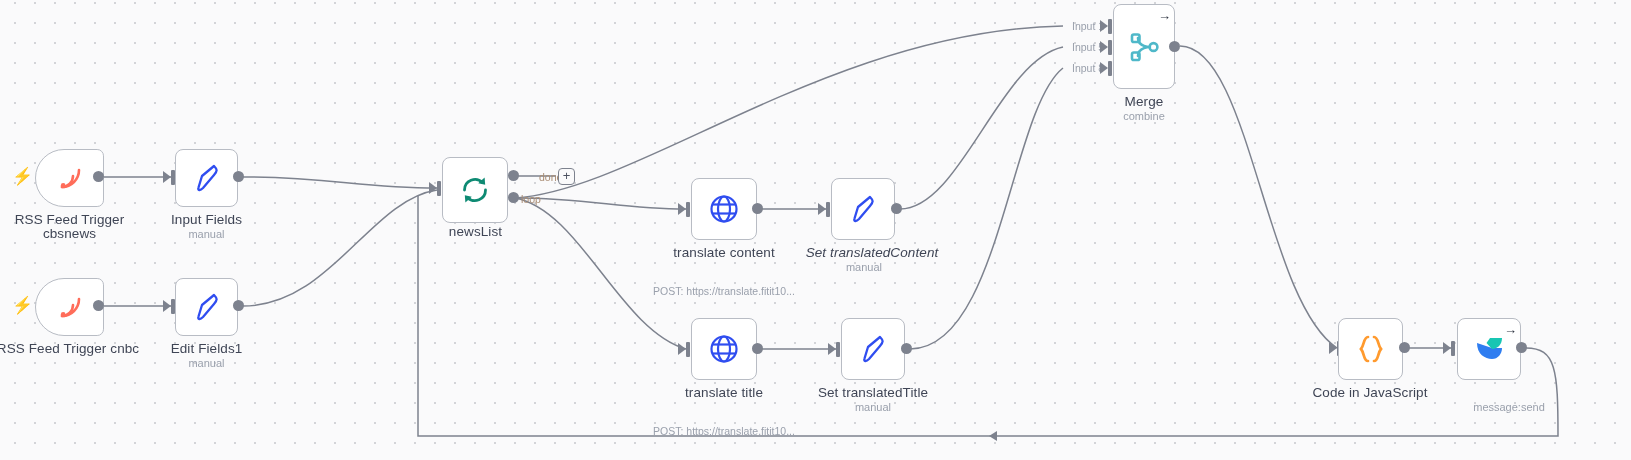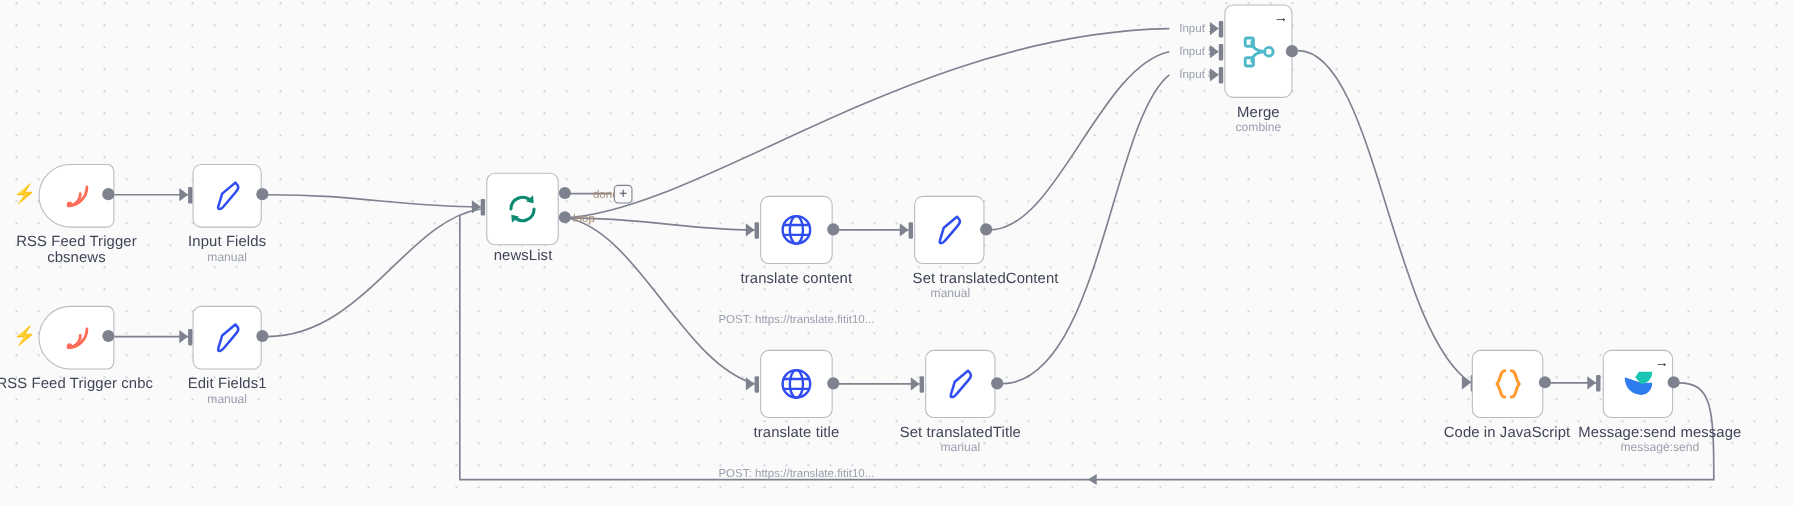--- a/index.html
+++ b/index.html
@@ -253,21 +253,21 @@
   <div class="nsub url" style="left:644px; top:261px; width:160px;">POST: https://translate.fitit10...</div>
 
   <div class="inarrow" style="left:818px; top:203px;"></div>
   <div class="inbar" style="left:826px; top:202px;"></div>
   <div class="node" style="left:831px; top:178px; width:64px; height:62px;">
     <svg class="icon" width="32" height="34" viewBox="0 0 32 34">
       <path d="M23 5 C26.5 8.5 26.5 10 23 14 L12 27 C9 30 6.5 29.5 7.5 26.5 L11 15 Z" fill="none" stroke="#2f4df0" stroke-width="2.3" stroke-linejoin="round"></path>
     </svg>
   </div>
   <div class="dot" style="left:891px; top:203px;"></div>
-  <div class="nlabel" style="left:820px; top:245px; width:152px;">Set translatedContent</div>
+  <div class="nlabel" style="left:796px; top:245px; width:152px;font-style:italic;">Set translatedContent</div>
   <div class="nsub" style="left:788px; top:261px; width:152px;">manual</div>
 
   <div class="inarrow" style="left:678px; top:343px;"></div>
   <div class="inbar" style="left:686px; top:342px;"></div>
   <div class="node" style="left:691px; top:318px; width:66px; height:62px;">
     <svg class="icon" width="32" height="32" viewBox="0 0 32 32">
       <g fill="none" stroke="#2f4df0" stroke-width="2.2">
         <circle cx="16" cy="16" r="12.5"></circle>
         <ellipse cx="16" cy="16" rx="6" ry="12.5"></ellipse>
         <path d="M4.2 11.5 H27.8"></path>
@@ -333,16 +333,15 @@
   <div class="inarrow" style="left:1443px; top:342px;"></div>
   <div class="inbar" style="left:1451px; top:341px;"></div>
   <div class="node" style="left:1457px; top:318px; width:64px; height:62px;">
     <svg class="icon" width="34" height="30" viewBox="0 0 34 30">
       <path d="M5 9 C 5 20, 13 25, 20 25 C 26 25, 30 20, 30 14 L 20 14 Z" fill="#2f7df0"></path>
       <path d="M18 4 L30 4 C 30 11, 25 15, 20 15 L 14.5 9 Z" fill="#18c6b3"></path>
     </svg>
   </div>
   <div class="cornerarrow" style="left:1504px; top:323px;">→</div>
   <div class="dot" style="left:1516px; top:342px;"></div>
-  <div class="nlabel" style="left:1409px; top:385px; width:200px; text-align:center;">Message:send message</div>
   <div class="nsub" style="left:1409px; top:401px; width:200px; text-align:center;">message:send</div>
 
 </div>
 
 </body></html>

